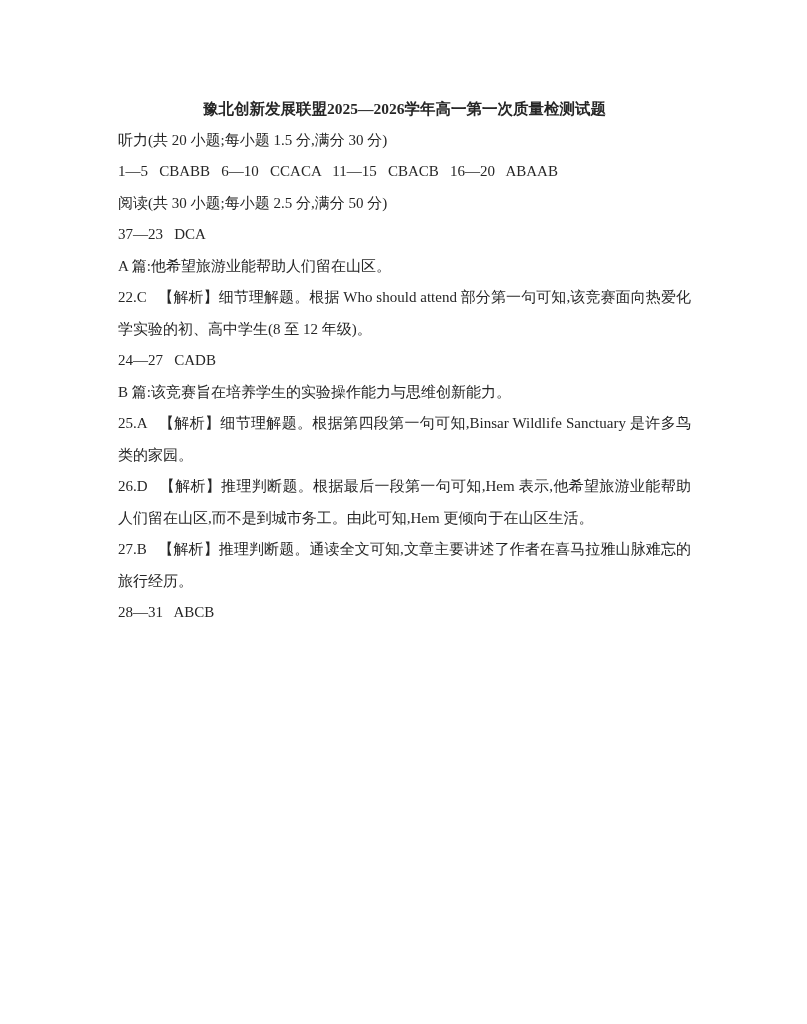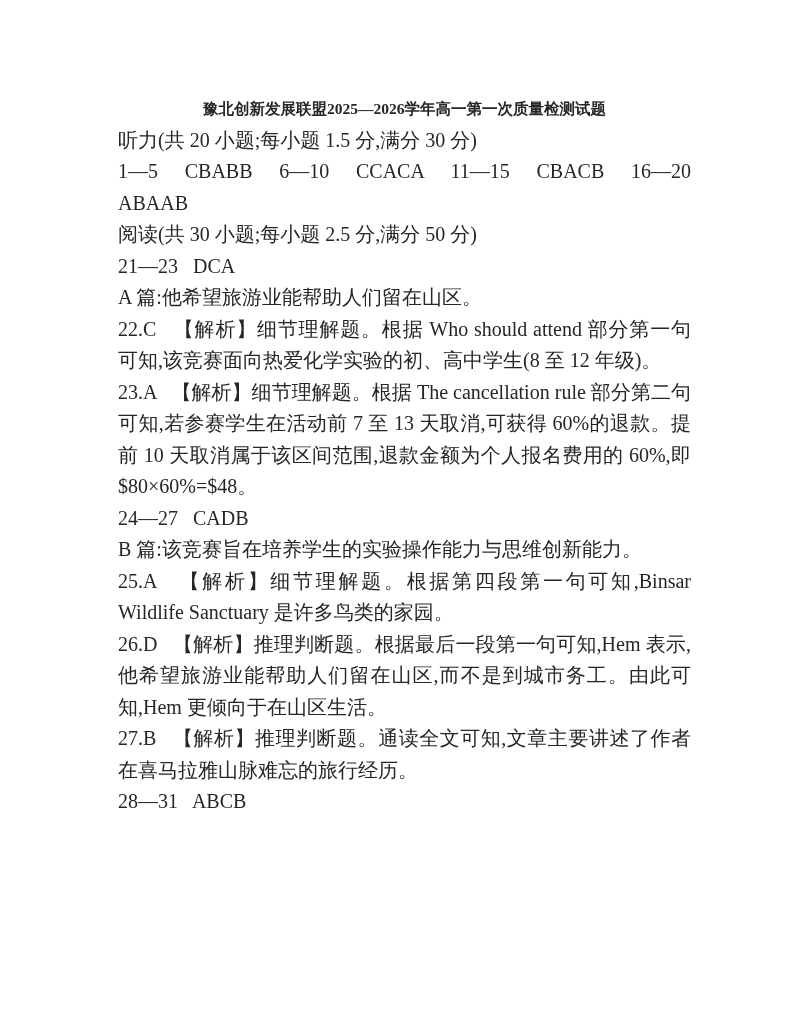--- a/index.html
+++ b/index.html
@@ -15,21 +15,21 @@
     color: #262626;
   }
   .page {
     box-sizing: border-box;
     width: 807px;
     height: 1024px;
     padding: 93px 116px 0 118px;
     background: #ffffff;
   }
   .line {
-    font-size: 20px;
+    font-size: 15px;
     line-height: 31.5px;
     text-align: justify;
     white-space: pre-wrap;
     word-break: break-word;
     margin: 0;
   }
   .center {
     text-align: center;
     white-space: normal;
   }
@@ -50,28 +50,27 @@
 
   <p class="line center title">豫北创新发展联盟2025—2026学年高一第一次质量检测试题</p>
 
 
   <p class="line">听力(共 20 小题;每小题 1.5 分,满分 30 分)</p>
 
   <p class="line">1—5   CBABB   6—10   CCACA   11—15   CBACB   16—20   ABAAB</p>
 
   <p class="line">阅读(共 30 小题;每小题 2.5 分,满分 50 分)</p>
 
-  <p class="line">21—23   DCA</p>
+  <p class="line">37—23   DCA</p>
 
   <p class="line">A 篇:他希望旅游业能帮助人们留在山区。</p>
 
 
   <p class="line">22.C   【解析】细节理解题。根据 Who should attend 部分第一句可知,该竞赛面向热爱化学实验的初、高中学生(8 至 12 年级)。</p>
 
-  <p class="line">23.A   【解析】细节理解题。根据 The cancellation rule 部分第二句可知,若参赛学生在活动前 7 至 13 天取消,可获得 60%的退款。提前 10 天取消属于该区间范围,退款金额为个人报名费用的 60%,即$80×60%=$48。</p>
 
   <p class="line">24—27   CADB</p>
 
   <p class="line">B 篇:该竞赛旨在培养学生的实验操作能力与思维创新能力。</p>
 
 
   <p class="line">25.A   【解析】细节理解题。根据第四段第一句可知,Binsar Wildlife Sanctuary 是许多鸟类的家园。</p>
 
   <p class="line">26.D   【解析】推理判断题。根据最后一段第一句可知,Hem 表示,他希望旅游业能帮助人们留在山区,而不是到城市务工。由此可知,Hem 更倾向于在山区生活。</p>
 

